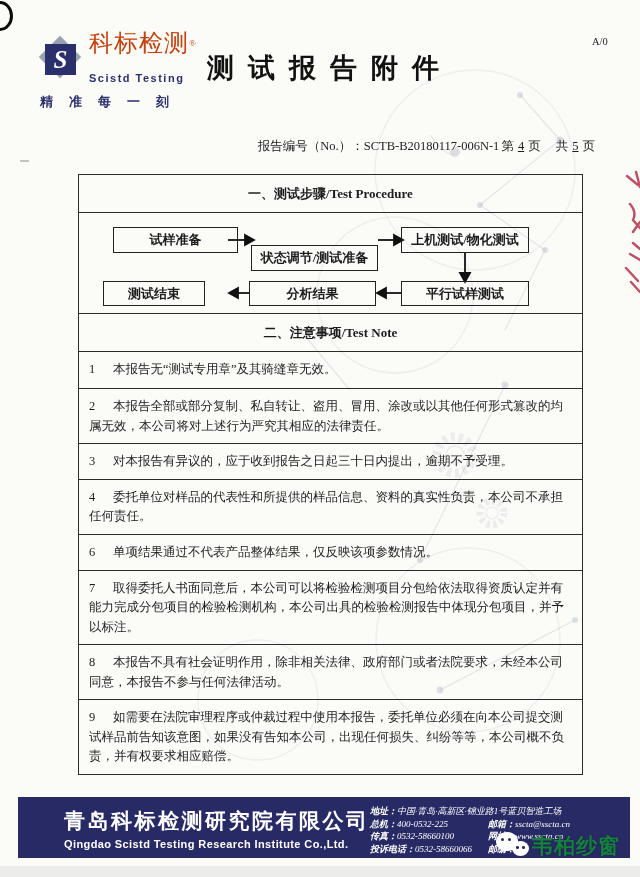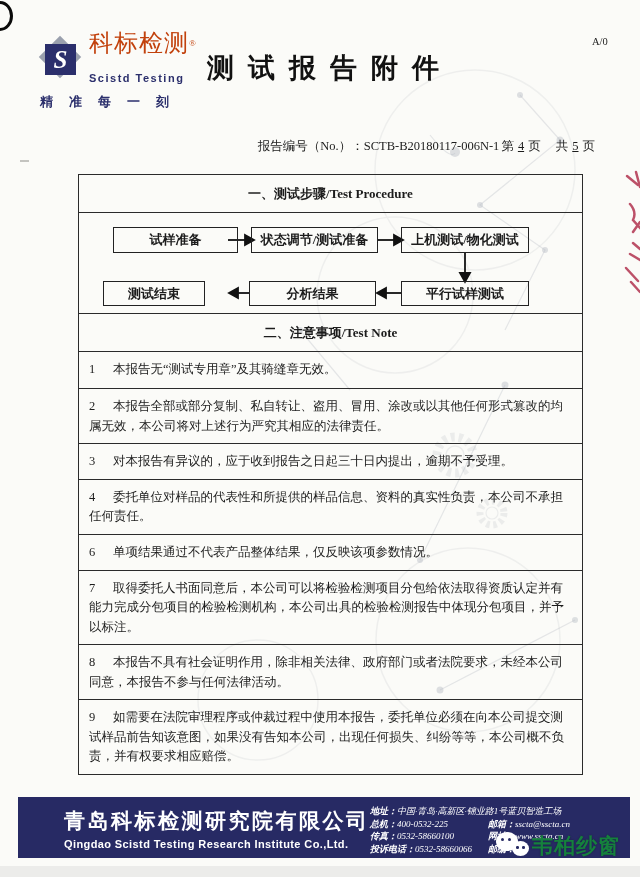--- a/index.html
+++ b/index.html
@@ -50,21 +50,21 @@
   .sec-title{
     height:38px; line-height:38px; text-align:center;
     font-weight:bold; font-size:13px; border-bottom:1px solid #2b2b2b;
   }
   .flow{ position:relative; height:101px; border-bottom:1px solid #2b2b2b; }
   .fb{
     position:absolute; border:1.5px solid #222; font-size:13px; font-weight:600;
     display:flex; align-items:center; justify-content:center; white-space:nowrap; background:transparent;
   }
   .fb1{ left:34px;  top:14px; width:125px; height:26px; }
-  .fb2{ left:172px; top:14px; width:127px; height:26px; }
+  .fb2{ left:172px; top:32px; width:127px; height:26px; }
   .fb3{ left:322px; top:14px; width:128px; height:26px; }
   .fb4{ left:322px; top:68px; width:128px; height:25px; }
   .fb5{ left:170px; top:68px; width:127px; height:25px; }
   .fb6{ left:24px;  top:68px; width:102px; height:25px; }
   .flow svg{ position:absolute; left:0; top:0; }
 
   .note{ border-bottom:1px solid #2b2b2b; padding:8px 14px 7px 10px; font-size:12.5px; line-height:19.5px; }
   .note:last-child{ border-bottom:none; }
   .note-no{ display:inline-block; min-width:11px; margin-right:13px; }
   .n1{ min-height:37px; } .n2{ min-height:50px; } .n3{ min-height:35px; }

